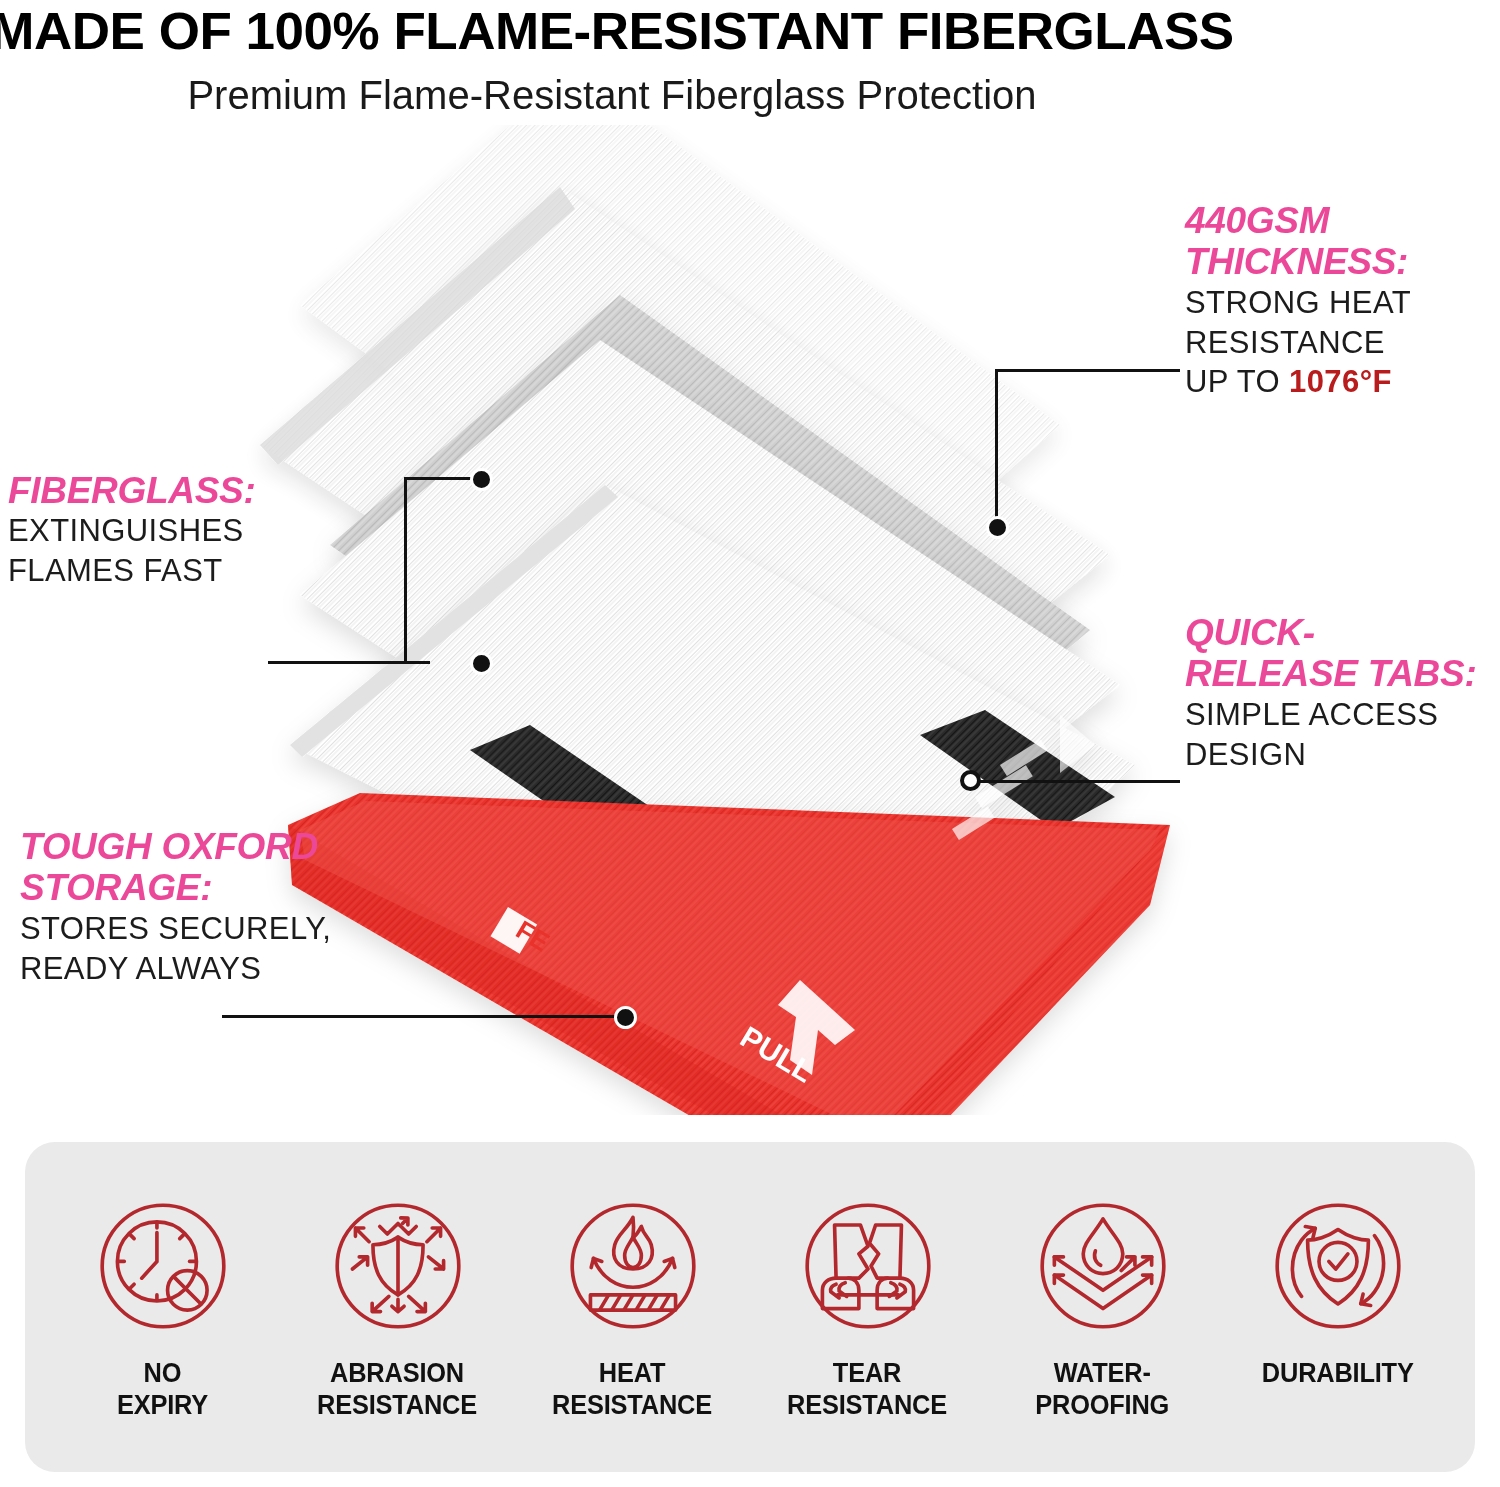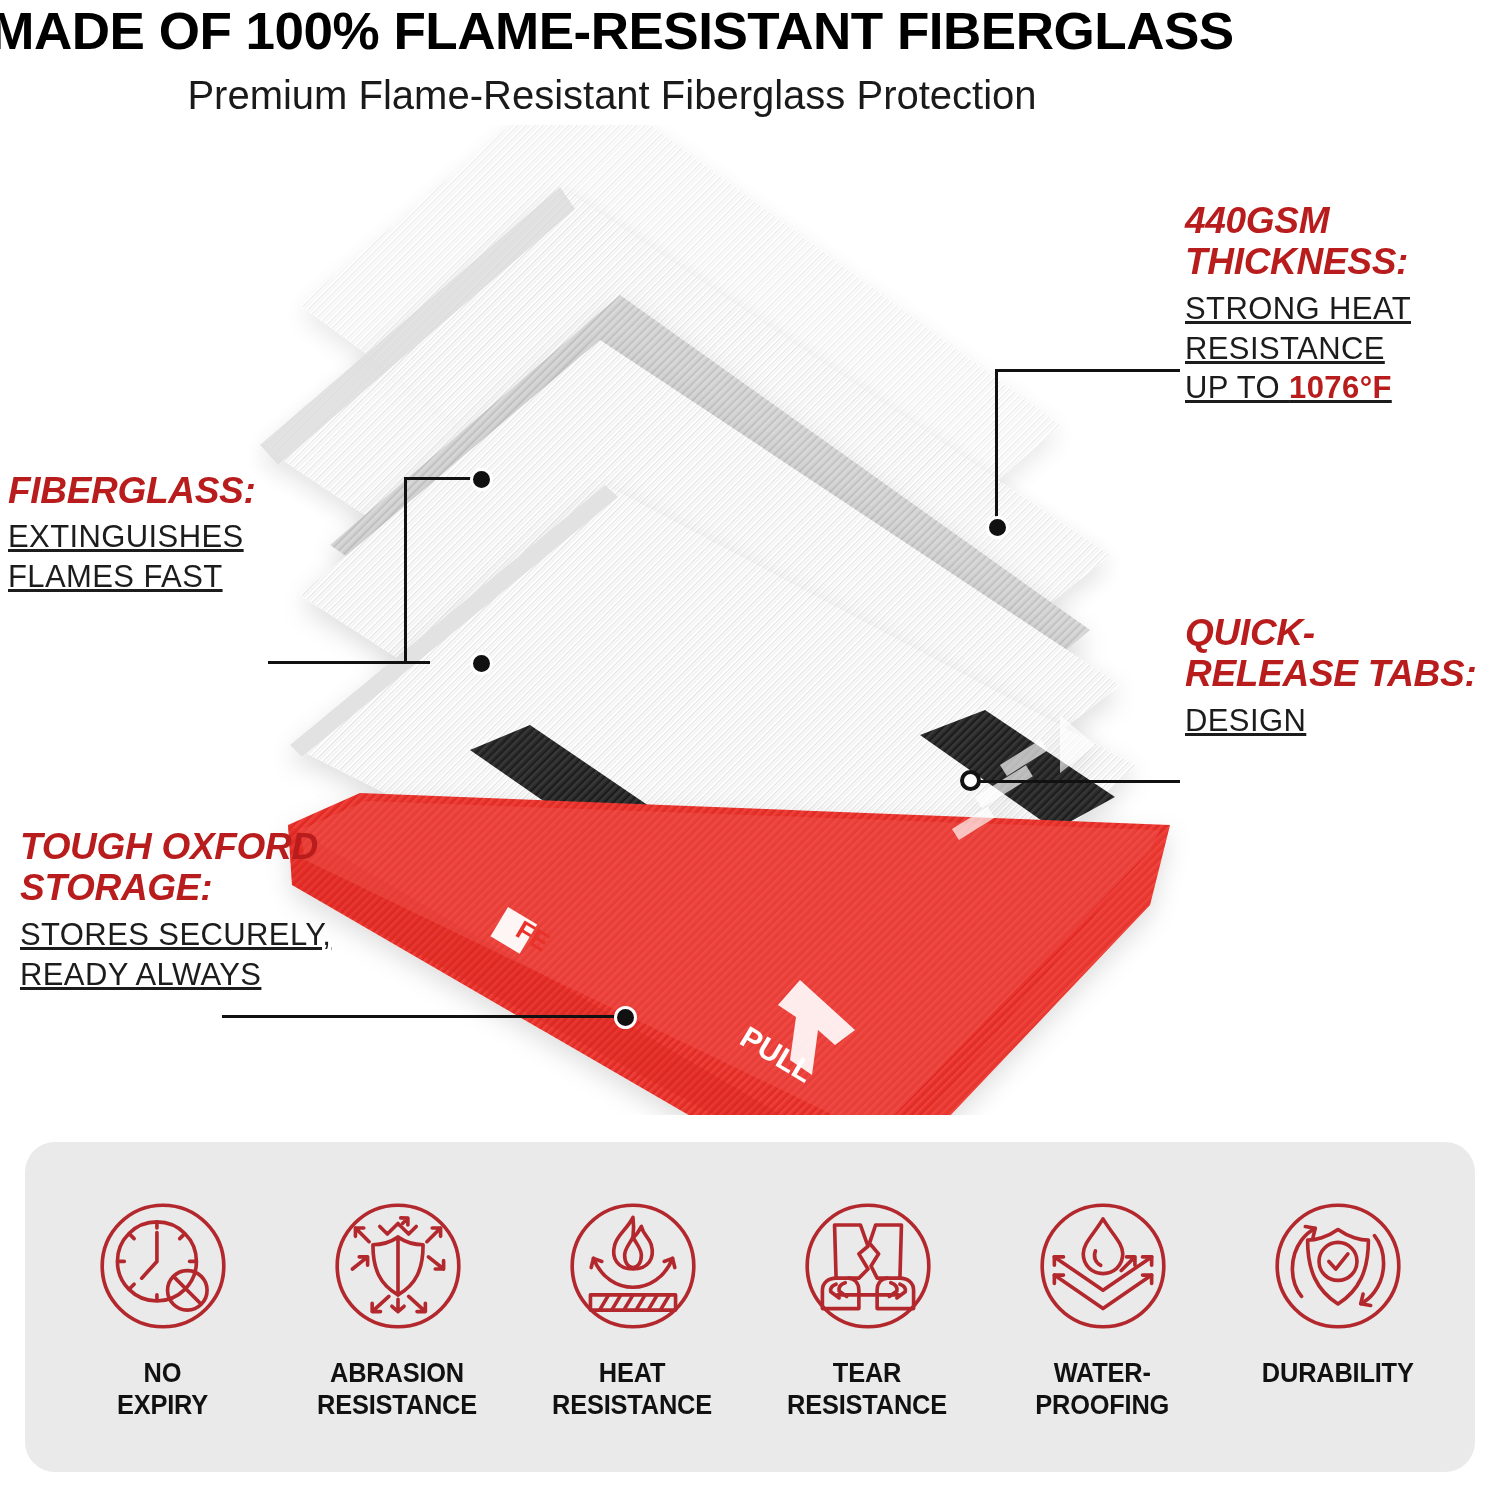--- a/index.html
+++ b/index.html
@@ -22,29 +22,28 @@
     text-align:center; font-size:40px; color:#1a1a1a;
     font-weight:400; margin-top:14px; letter-spacing:0px;
   }
 
   
   #stage { position:absolute; left:0; top:125px; width:1500px; height:990px; }
 
   
   .callout { position:absolute; }
   .co-title {
-    color:#b91c1c; font-style:italic; font-weight:bold;
+    color:#ec4899; font-style:italic; font-weight:bold;
     font-size:37px; line-height:1.12; letter-spacing:-0.3px;
     text-transform:uppercase;
   }
   .co-body {
     color:#1c1c1c; font-size:31px; line-height:1.28;
-    letter-spacing:0.4px; margin-top:6px; text-transform:uppercase;
+    letter-spacing:0.4px; text-transform:uppercase;
     font-weight:400;
-    text-decoration:underline;
   }
   .hot { color:#b91c1c; font-weight:bold; }
 
   .lead { position:absolute; background:#111; }
   .lead.h { height:3px; }
   .lead.v { width:3px; }
   .dot {
     position:absolute; width:17px; height:17px; border-radius:50%;
     background:#111; border:3px solid #fff; box-sizing:content-box;
   }
@@ -195,20 +194,21 @@
     <div>FLAMES FAST</div>
   </div>
 </div>
 
 <div class="callout" style="left:1185px; top:612px; width:310px;">
   <div class="co-title">
     <div>QUICK-</div>
     <div>RELEASE TABS:</div>
   </div>
   <div class="co-body">
+    <div>SIMPLE ACCESS</div>
     <div>DESIGN</div>
   </div>
 </div>
 
 <div class="callout" style="left:20px; top:826px; width:340px;">
   <div class="co-title">
     <div>TOUGH OXFORD</div>
     <div>STORAGE:</div>
   </div>
   <div class="co-body">

